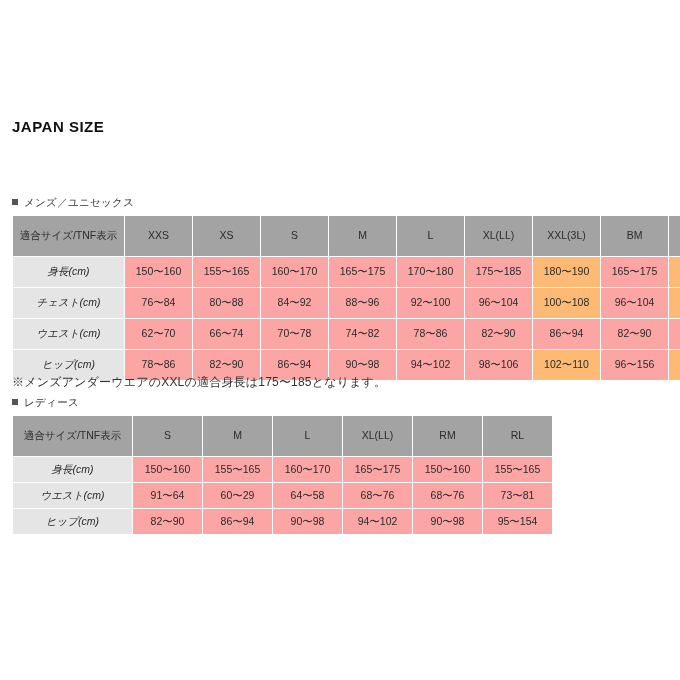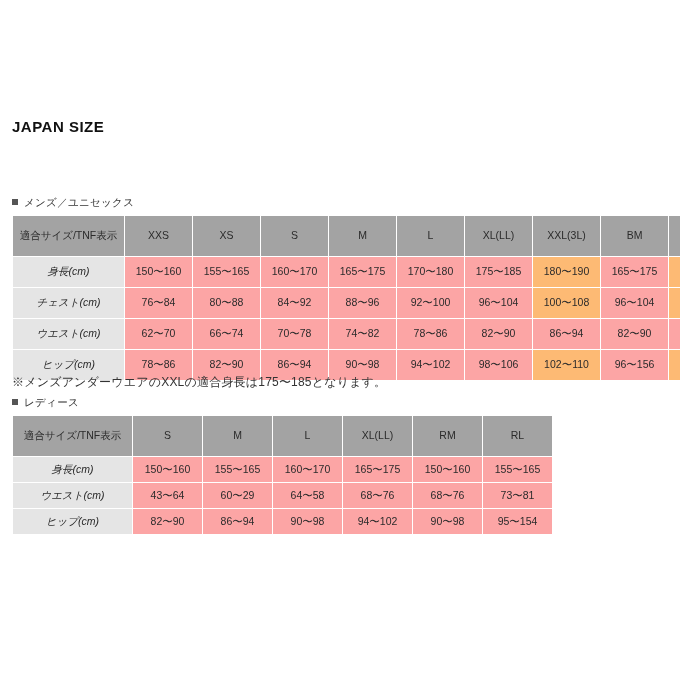--- a/index.html
+++ b/index.html
@@ -238,21 +238,21 @@
           <td class="rowhead">身長(cm)</td>
           <td class="cell">150〜160</td>
           <td class="cell">155〜165</td>
           <td class="cell">160〜170</td>
           <td class="cell">165〜175</td>
           <td class="cell">150〜160</td>
           <td class="cell">155〜165</td>
         </tr>
         <tr>
           <td class="rowhead">ウエスト(cm)</td>
-          <td class="cell">43〜64</td>
+          <td class="cell">91〜64</td>
           <td class="cell">60〜29</td>
           <td class="cell">64〜58</td>
           <td class="cell">68〜76</td>
           <td class="cell">68〜76</td>
           <td class="cell">73〜81</td>
         </tr>
         <tr>
           <td class="rowhead">ヒップ(cm)</td>
           <td class="cell">82〜90</td>
           <td class="cell">86〜94</td>

